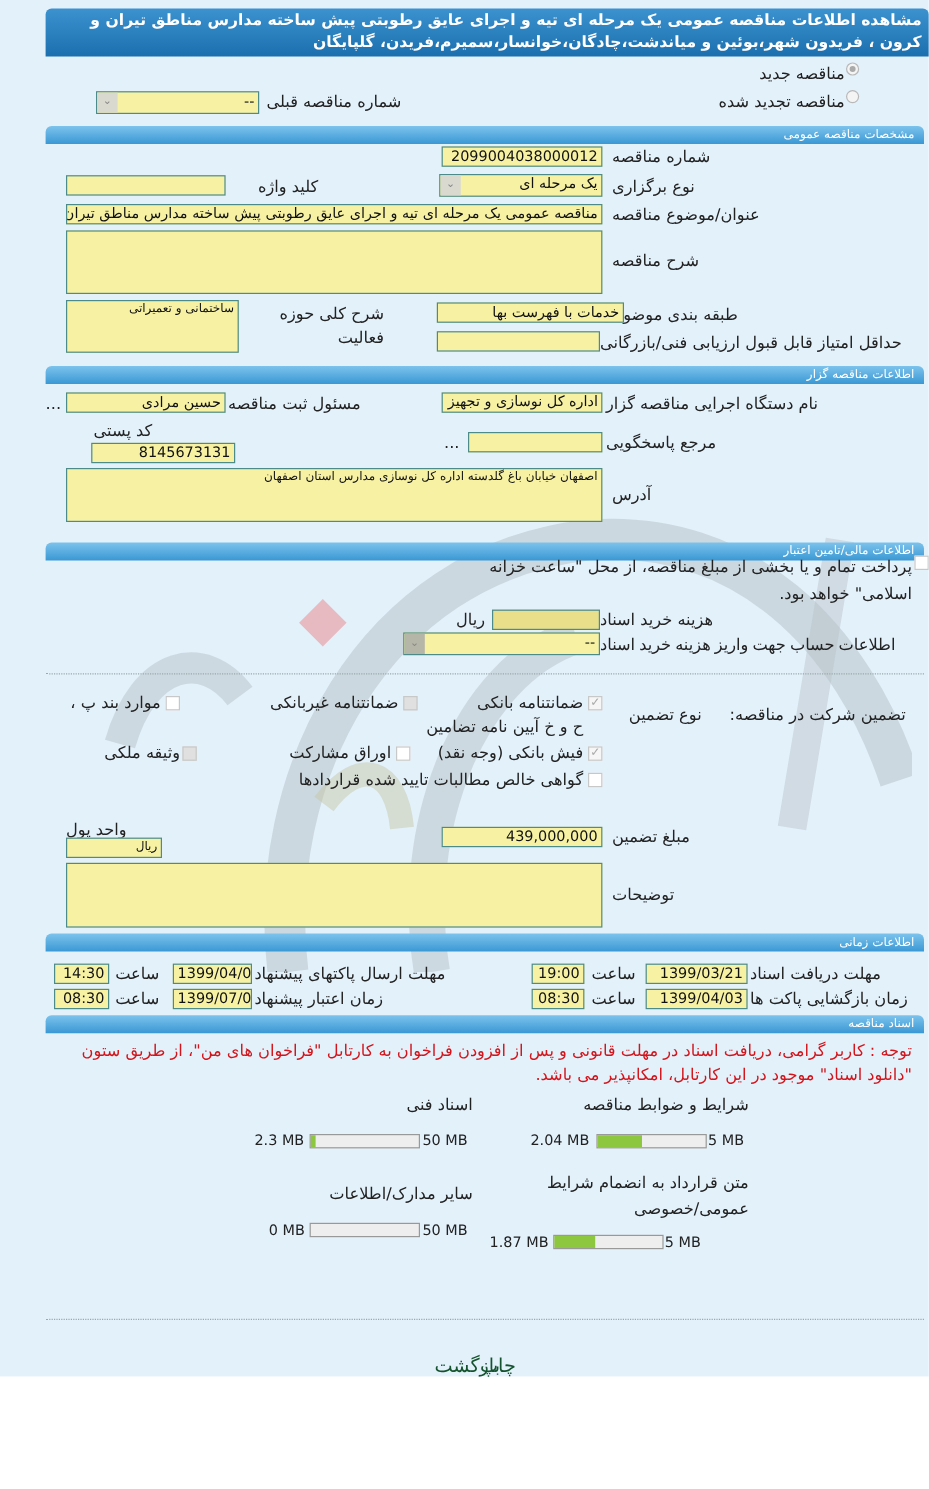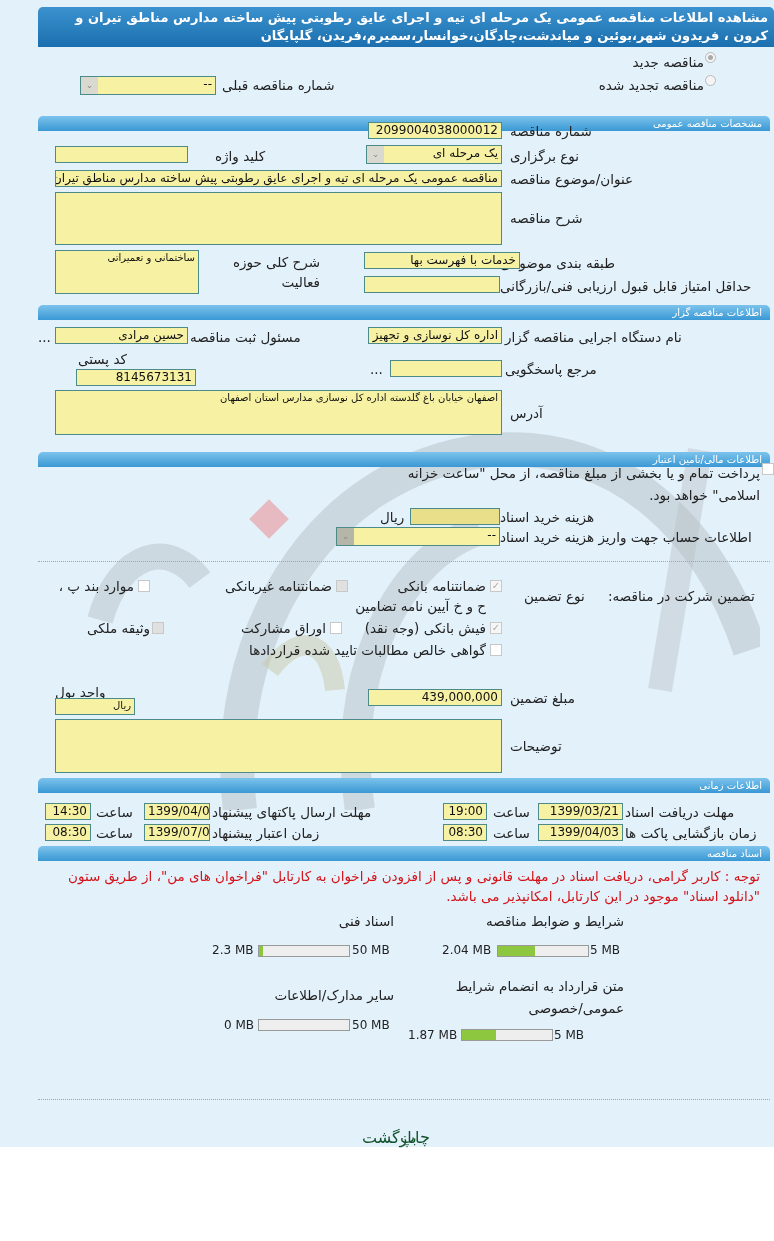--- a/index.html
+++ b/index.html
@@ -61,21 +61,21 @@
   <div class="radio checked" style="left:705px; top:52px;"></div>
   <div class="lbl" style="right:70px; top:54px;">مناقصه جدید</div>
   <div class="radio" style="left:705px; top:75px;"></div>
   <div class="lbl" style="right:70px; top:77px;">مناقصه تجدید شده</div>
   <div class="lbl" style="left:222px; top:77px;">شماره مناقصه قبلی</div>
   <div class="field" style="left:80px; top:76px; width:136px; height:19px;">
     <span>--</span>
     <span class="select-arrow">⌄</span>
   </div>
 
-  <div class="section-bar" style="top:116px;">مشخصات مناقصه عمومی</div>
+  <div class="section-bar" style="top:105px;">مشخصات مناقصه عمومی</div>
 
   <div class="lbl" style="left:510px; top:123px;">شماره مناقصه</div>
   <div class="field ltr" style="left:368px; top:122px; width:134px;">2099004038000012</div>
 
   <div class="lbl" style="left:510px; top:148px;">نوع برگزاری</div>
   <div class="field" style="left:366px; top:145px; width:136px; height:19px;">
     <span>یک مرحله ای</span>
     <span class="select-arrow">⌄</span>
   </div>
   <div class="lbl" style="left:215px; top:148px;">کلید واژه</div>
@@ -113,21 +113,21 @@
 
   <div class="section-bar" style="top:452px;">اطلاعات مالی/تامین اعتبار</div>
 
   <div class="chk" style="left:762px; top:463px; background:#fff;"></div>
   <div class="lbl" style="right:14px; top:462px; width:380px; white-space:normal; line-height:22px;">پرداخت تمام و یا بخشی از مبلغ مناقصه، از محل "ساعت خزانه اسلامی" خواهد بود.</div>
 
   <div class="lbl" style="left:500px; top:509px;">هزینه خرید اسناد</div>
   <div class="field" style="left:410px; top:508px; width:90px; background:#e9df8a;"></div>
   <div class="lbl" style="left:380px; top:509px;">ریال</div>
 
-  <div class="lbl" style="left:500px; top:529px;">اطلاعات حساب جهت واریز هزینه خرید اسناد</div>
+  <div class="lbl" style="left:500px; top:529px;font-family:Liberation Serif, serif;">اطلاعات حساب جهت واریز هزینه خرید اسناد</div>
   <div class="field" style="left:336px; top:527px; width:164px; height:19px;">
     <span>--</span>
     <span class="select-arrow" style="background:#b5b5a8;">⌄</span>
   </div>
 
   <div class="dotted" style="top:561px;"></div>
 
   <div class="lbl" style="left:608px; top:588px;">تضمین شرکت در مناقصه:</div>
   <div class="lbl" style="left:524px; top:588px;">نوع تضمین</div>
 

